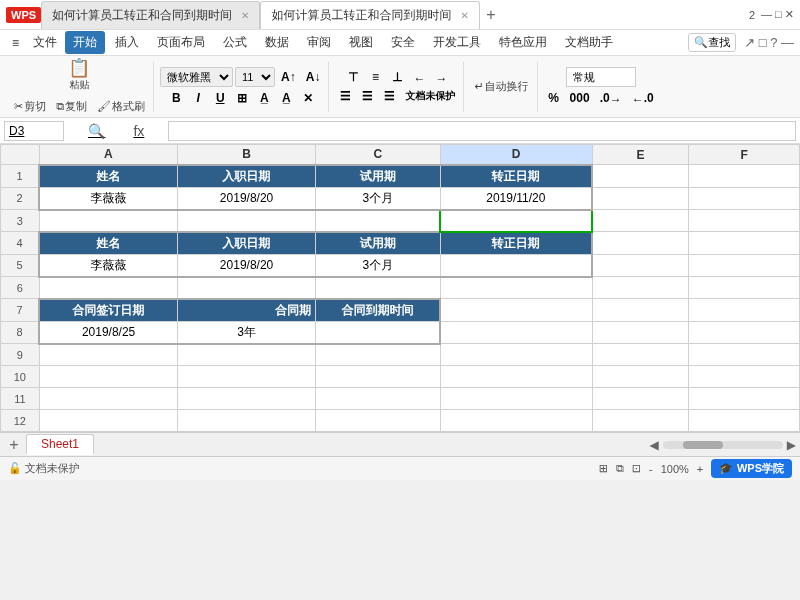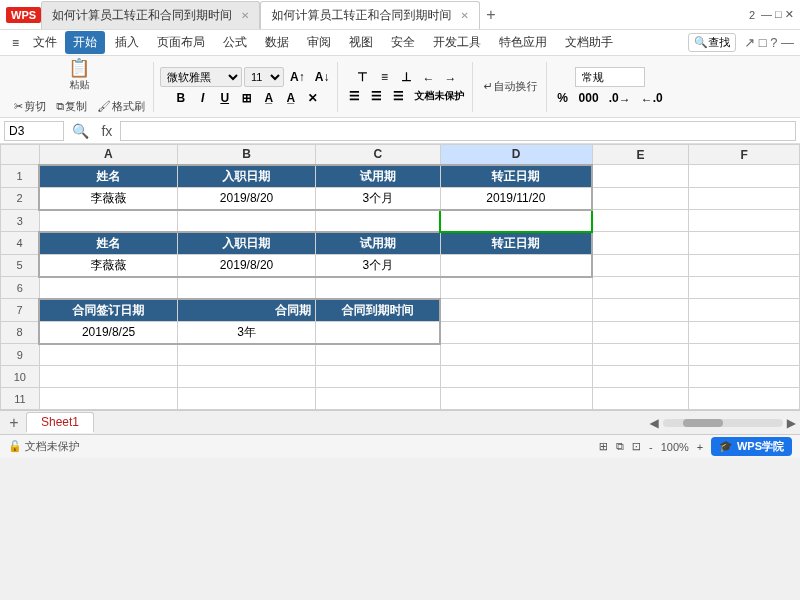--- a/index.html
+++ b/index.html
@@ -22,27 +22,27 @@
     .search-box { margin-left: auto; display: flex; align-items: center; border: 1px solid #ccc; border-radius: 3px; padding: 1px 5px; font-size: 11px; background: #fff; }
 
     
     .toolbar { display: flex; align-items: center; background: #f8f8f8; border-bottom: 1px solid #ddd; padding: 3px 6px; gap: 2px; flex-wrap: nowrap; height: 62px; }
     .toolbar-group { display: flex; align-items: center; padding: 0 4px; border-right: 1px solid #ddd; height: 50px; gap: 3px; flex-direction: column; justify-content: center; }
     .toolbar-group:last-child { border-right: none; }
     .tb-btn { display: flex; flex-direction: column; align-items: center; justify-content: center; font-size: 10px; color: #444; cursor: pointer; padding: 2px 4px; border-radius: 2px; gap: 1px; min-width: 28px; }
     .tb-icon { font-size: 18px; line-height: 1; }
     .tb-label { font-size: 10px; }
     .tb-row { display: flex; align-items: center; gap: 2px; }
-    .font-select { width: 82px; height: 20px; font-size: 11px; border: 1px solid #ccc; border-radius: 2px; padding: 0 2px; }
+    .font-select { width: 73px; height: 20px; font-size: 11px; border: 1px solid #ccc; border-radius: 2px; padding: 0 2px; }
     .size-select { width: 40px; height: 20px; font-size: 11px; border: 1px solid #ccc; border-radius: 2px; padding: 0 2px; }
     .tb-btn-small { padding: 1px 4px; font-size: 12px; font-weight: bold; cursor: pointer; border-radius: 2px; min-width: 20px; text-align: center; }
     .normal-box { border: 1px solid #ccc; padding: 7px 6px; font-size: 11px; background: #fff; width: 70px; height: 20px; display: flex; align-items: center; }
 
     
-    .formula-bar { display: flex; align-items: center; height: 26px; background: #fff; border-bottom: 1px solid #ddd; padding: 0 4px; gap: 4px; }
+    .formula-bar { display: flex; align-items: center; height: 26px; background: #fff; border-bottom: 1px solid #ddd; padding: 0 4px; gap: 20px; text-decoration: underline; }
     .cell-ref { border: 1px solid #ccc; padding: 1px 4px; font-size: 12px; width: 60px; height: 20px; display: flex; align-items: center; }
     .formula-icon { font-size: 14px; color: #555; cursor: pointer; padding: 0 4px; }
     .formula-input { flex: 1; border: 1px solid #ccc; height: 20px; padding: 0 4px; font-size: 12px; }
 
     
     .sheet-area { background: #fff; overflow: hidden; }
     table.grid { border-collapse: collapse; width: 100%; table-layout: fixed; }
     .grid th, .grid td { border: 1px solid #d0d0d0; font-size: 12px; padding: 2px 4px; height: 22px; overflow: hidden; white-space: nowrap; }
     .grid .row-num { background: #f2f2f2; width: 28px; text-align: center; color: #555; font-size: 11px; border: 1px solid #d0d0d0; }
     .grid .col-header { background: #f2f2f2; text-align: center; color: #333; font-size: 12px; border: 1px solid #d0d0d0; height: 20px; }
@@ -308,20 +308,29 @@
         </tr>
         <tr>
           <td class="row-num">11</td>
           <td class="data-cell"></td>
           <td class="data-cell"></td>
           <td class="data-cell"></td>
           <td class="data-cell"></td>
           <td class="data-cell"></td>
           <td class="data-cell"></td>
         </tr>
+        <tr>
+          <td class="row-num">12</td>
+          <td class="data-cell"></td>
+          <td class="data-cell"></td>
+          <td class="data-cell"></td>
+          <td class="data-cell"></td>
+          <td class="data-cell"></td>
+          <td class="data-cell"></td>
+        </tr>
       </tbody>
   </table>
 </div>
 
 <div class="sheet-tabs">
   <div class="sheet-tab-add">+</div>
   <div class="sheet-tab active">
     <span>Sheet1</span>
   </div>
   <div class="scroll-area">

